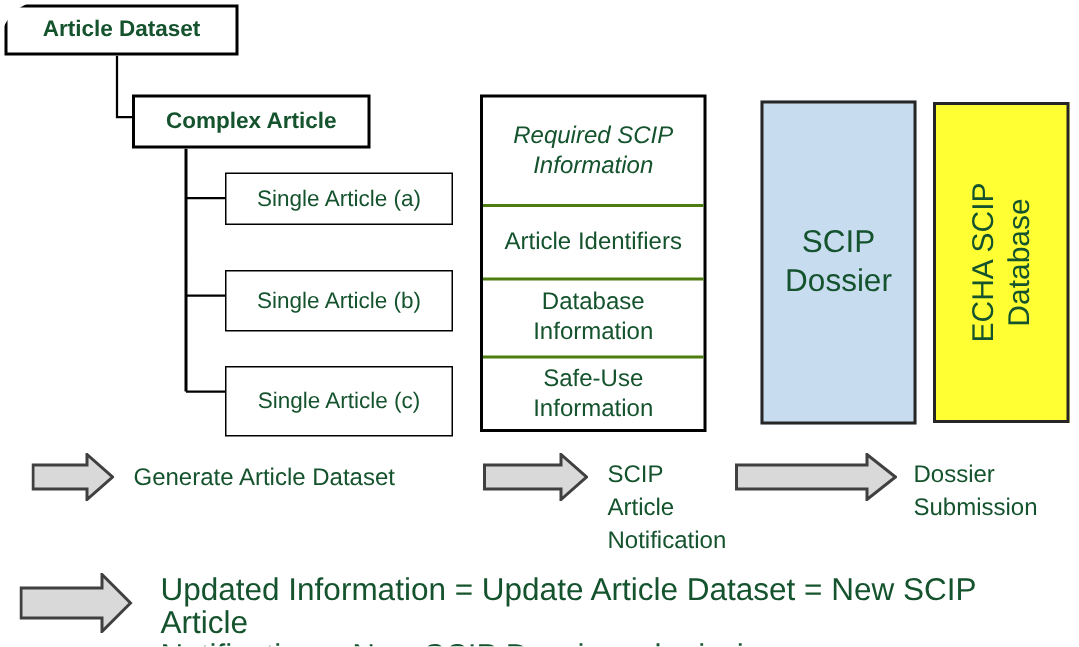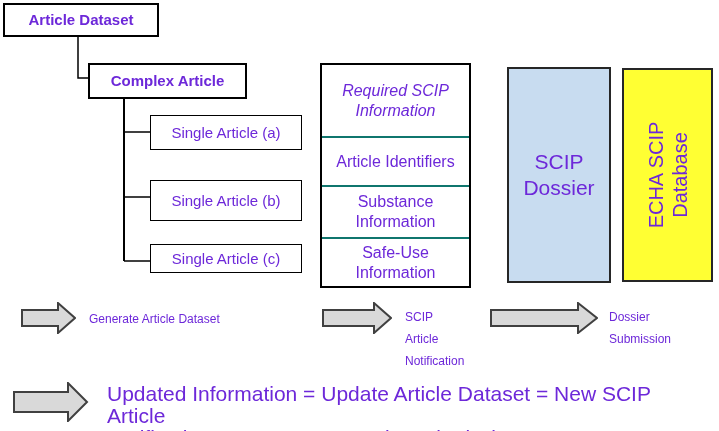--- a/index.html
+++ b/index.html
@@ -3,22 +3,23 @@
 <meta charset="utf-8">
 <style>
   html, body { margin: 0; padding: 0; background: #ffffff; }
   * { box-sizing: border-box; }
   #stage {
     position: relative;
     width: 719px;
     height: 431px;
     background: #ffffff;
     font-family: "Liberation Sans", sans-serif;
-    color: #6d28d9;
+    color: #14532d;
     overflow: hidden;
+    border-radius: 30px;
   }
   .abs { position: absolute; }
   .box {
     position: absolute;
     background: #ffffff;
     border: 2px solid #000;
     display: flex;
     align-items: center;
     justify-content: center;
     text-align: center;
@@ -40,21 +41,21 @@
   }
   .trow {
     display: flex;
     align-items: center;
     justify-content: center;
     text-align: center;
     font-size: 16px;
     line-height: 1.25;
     white-space: pre-line;
   }
-  .trow + .trow { border-top: 2px solid #0f766e; }
+  .trow + .trow { border-top: 2px solid #4d7c0f; }
   #trow-header { height: 71px; font-style: italic; }
   #trow-1 { height: 49px; }
   #trow-2 { height: 52px; }
   #trow-3 { flex: 1; }
 
   
   #scip-dossier {
     position: absolute;
     left: 507px; top: 67px;
     width: 104px; height: 216px;
@@ -80,21 +81,21 @@
     white-space: pre-line;
     text-align: center;
     font-size: 20px;
     line-height: 1.2;
     width: 200px;
   }
 
   
   .flow-label {
     position: absolute;
-    font-size: 12px;
+    font-size: 16px;
     line-height: 22px;
     white-space: pre-line;
   }
   #note-label {
     position: absolute;
     left: 107px; top: 383px;
     width: 570px;
     font-size: 21px;
     line-height: 22px;
     white-space: pre-line;
@@ -123,29 +124,29 @@
   </div>
 
   <div class="box bold" style="left:88px; top:63px; width:159px; height:36px;">
     <span>Complex Article</span>
   </div>
 
   <div class="box thin" style="left:150px; top:180px; width:152px; height:41px;">
     <span>Single Article (b)</span>
   </div>
 
-  <div class="box thin" style="left:150px; top:244px; width:152px; height:29px;">
+  <div class="box thin" style="left:150px; top:244px; width:152px; height:47px;">
     <span>Single Article (c)</span>
   </div>
 
   <div id="info-table">
     <div class="trow" id="trow-header">Required SCIP
 Information</div>
     <div class="trow" id="trow-1">Article Identifiers</div>
-    <div class="trow" id="trow-2">Substance
+    <div class="trow" id="trow-2">Database
 Information</div>
     <div class="trow" id="trow-3">Safe-Use
 Information</div>
   </div>
 
   <div id="scip-dossier">
     <span>SCIP
 Dossier</span>
   </div>
 

